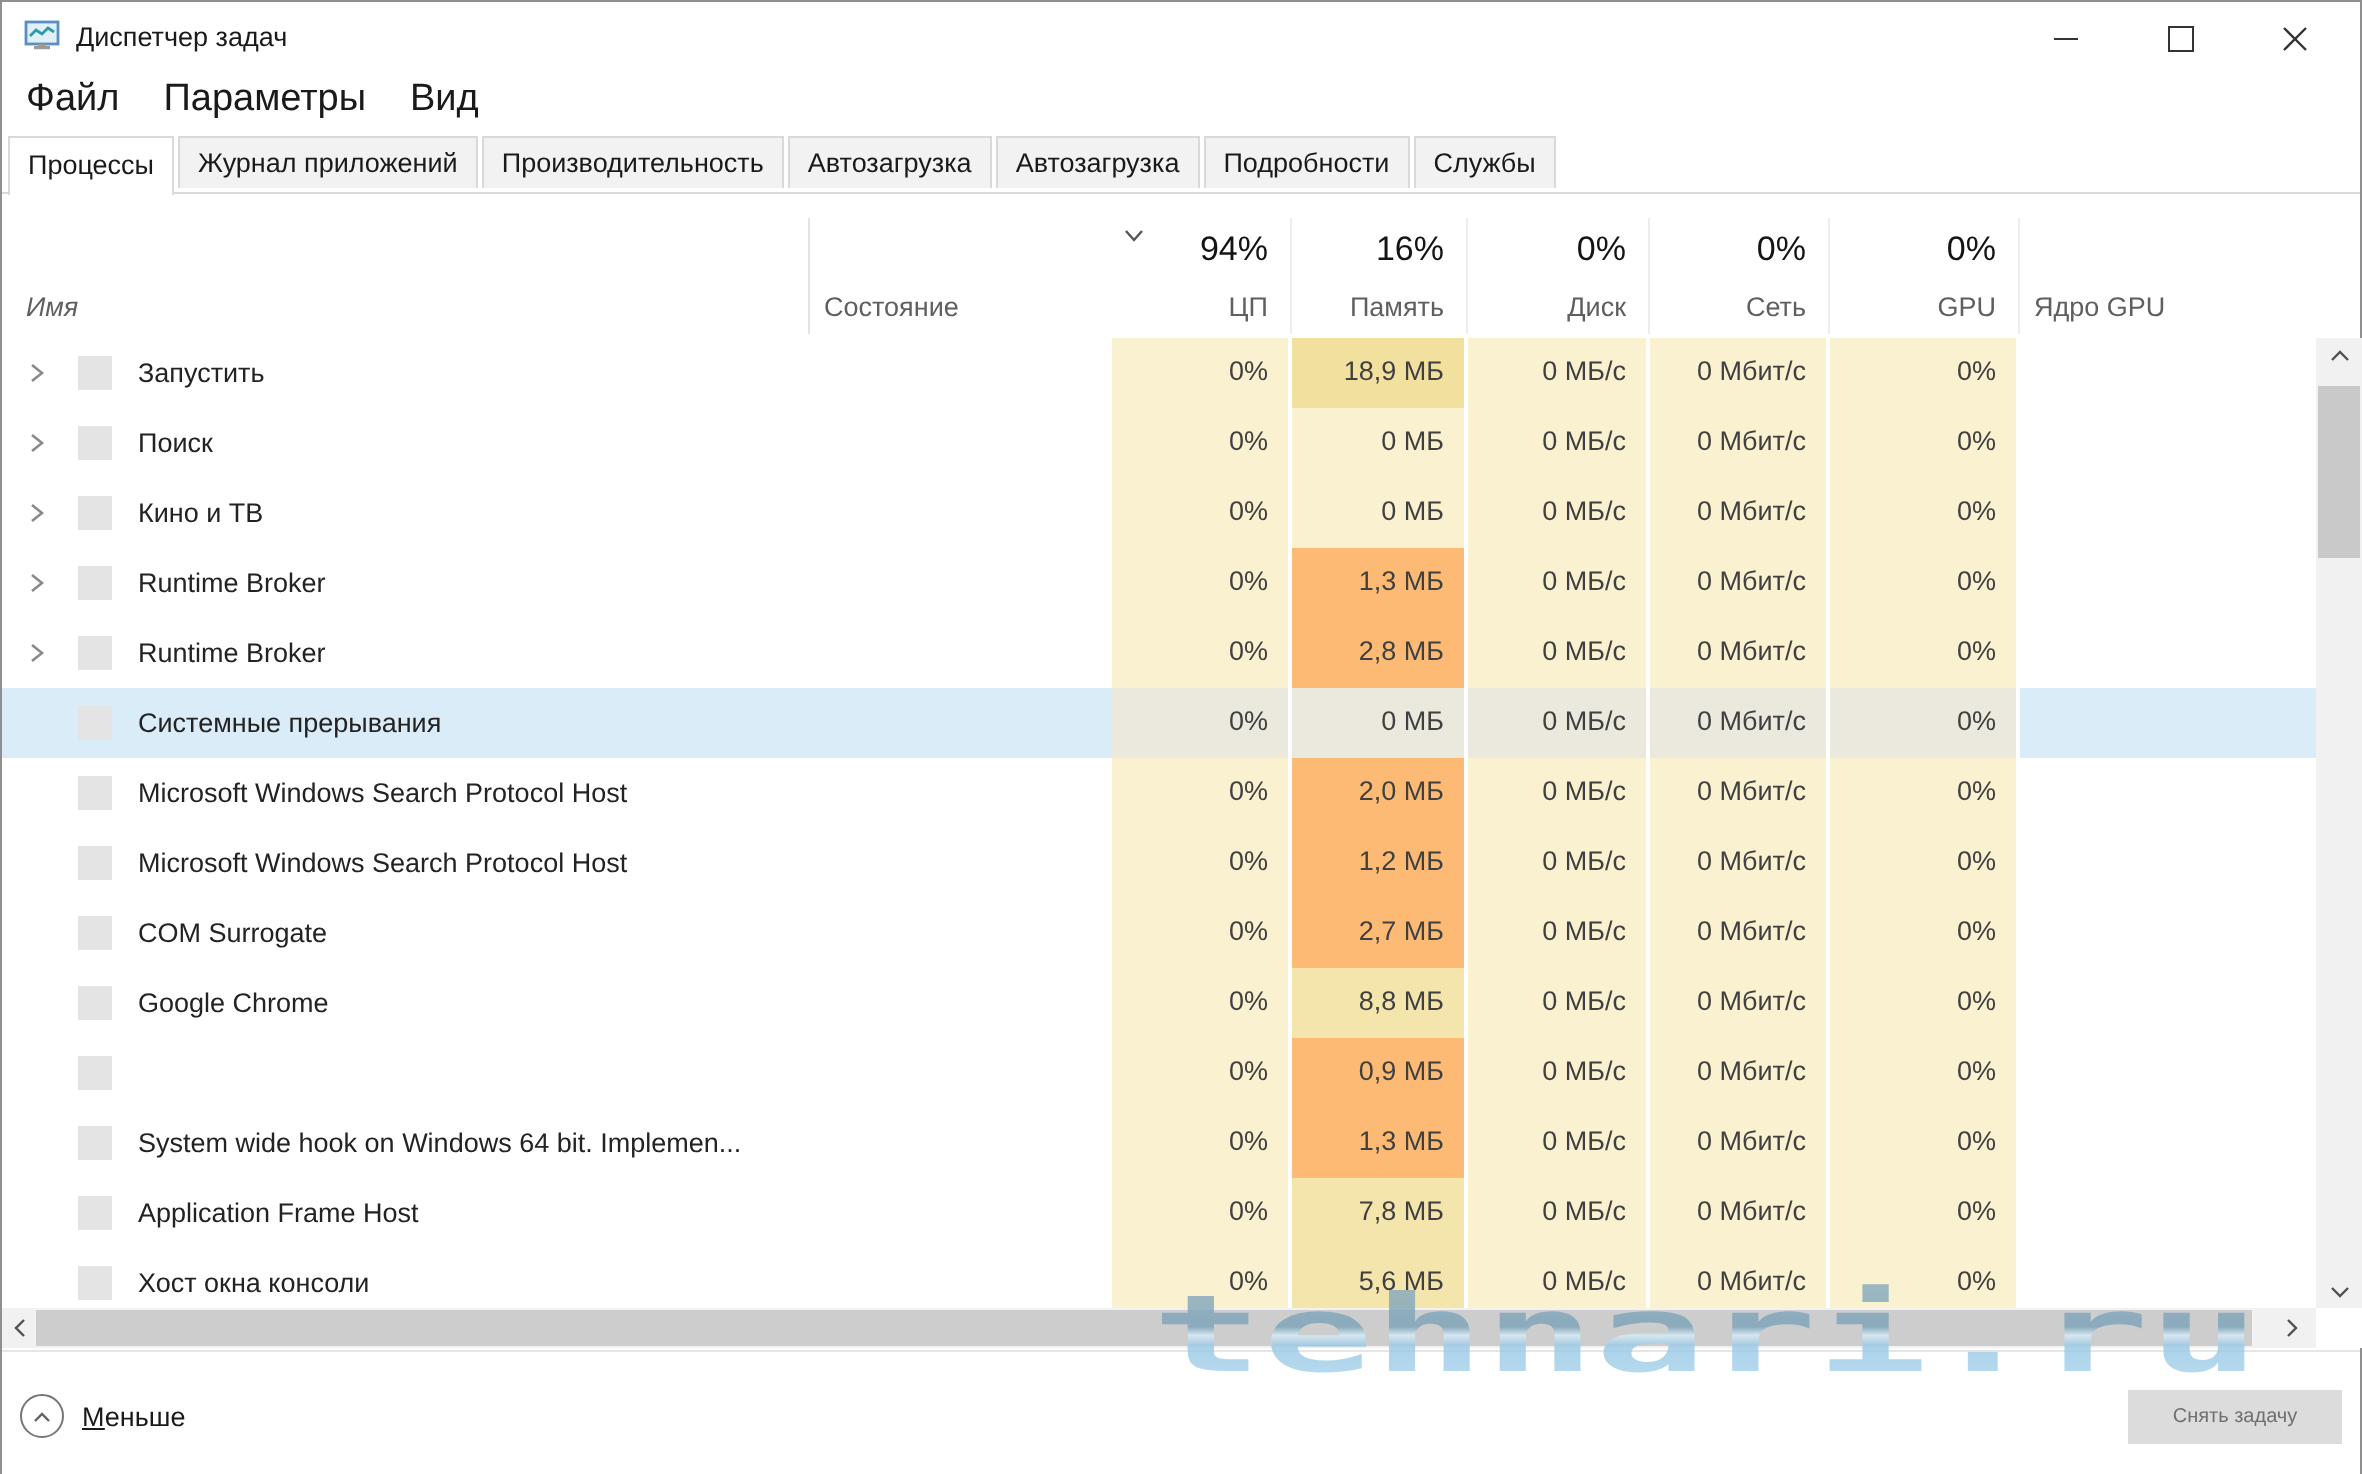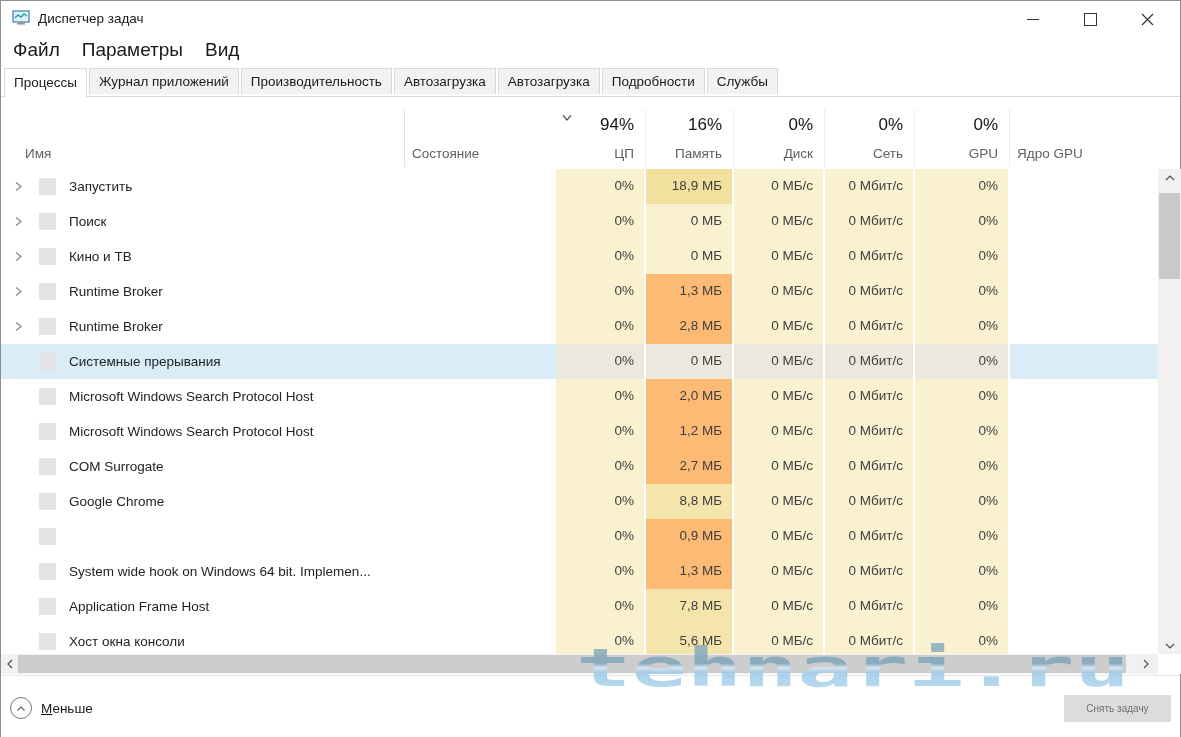--- a/index.html
+++ b/index.html
@@ -22,21 +22,21 @@
   
   .tabbar{position:absolute;left:0;top:62px;width:100%;height:34px;background:#fff;}
   .tabline{position:absolute;left:0;bottom:0;width:100%;height:0;border-bottom:1px solid #d9d9d9;}
   .tabs{position:absolute;left:3px;bottom:0;display:flex;align-items:flex-start;}
   .tab{position:relative;height:25px;line-height:25px;padding:0 9px;font-size:13.5px;color:#1a1a1a;
     background:#f2f2f2;border:1px solid #d9d9d9;border-bottom:none;margin-right:2px;white-space:nowrap;}
   .tab.active{height:28px;line-height:28px;background:#fff;z-index:2;margin-bottom:-1px;border-bottom:1px solid #fff;}
 
   
   .thead{position:absolute;left:0;top:104px;width:1157px;height:64px;background:#fff;border-bottom:1px solid #f0f0f0;}
-  .h-name{position:absolute;left:24px;bottom:8px;font-size:13.5px;color:#5f5f5f;}
+  .h-name{position:absolute;left:12px;bottom:8px;font-size:13.5px;color:#5f5f5f;font-style:italic;}
   .h-status{position:absolute;left:411px;bottom:8px;font-size:13.5px;color:#5f5f5f;}
   .h-engine{position:absolute;left:1016px;bottom:8px;font-size:13.5px;color:#5f5f5f;}
   .vline{position:absolute;top:4px;bottom:2px;width:0;border-left:1px solid #e4e4e4;}
   .hcol{position:absolute;top:0;height:64px;}
   .hcol .pct{position:absolute;right:10px;top:10px;font-size:17px;color:#141414;}
   .hcol .lbl{position:absolute;right:10px;bottom:8px;font-size:13.5px;color:#5f5f5f;}
   .sort-ind{position:absolute;left:559px;top:112px;}
 
   
   .col-cpu{left:555px;width:88px}.col-mem{left:645px;width:86px}.col-disk{left:733px;width:89px}

